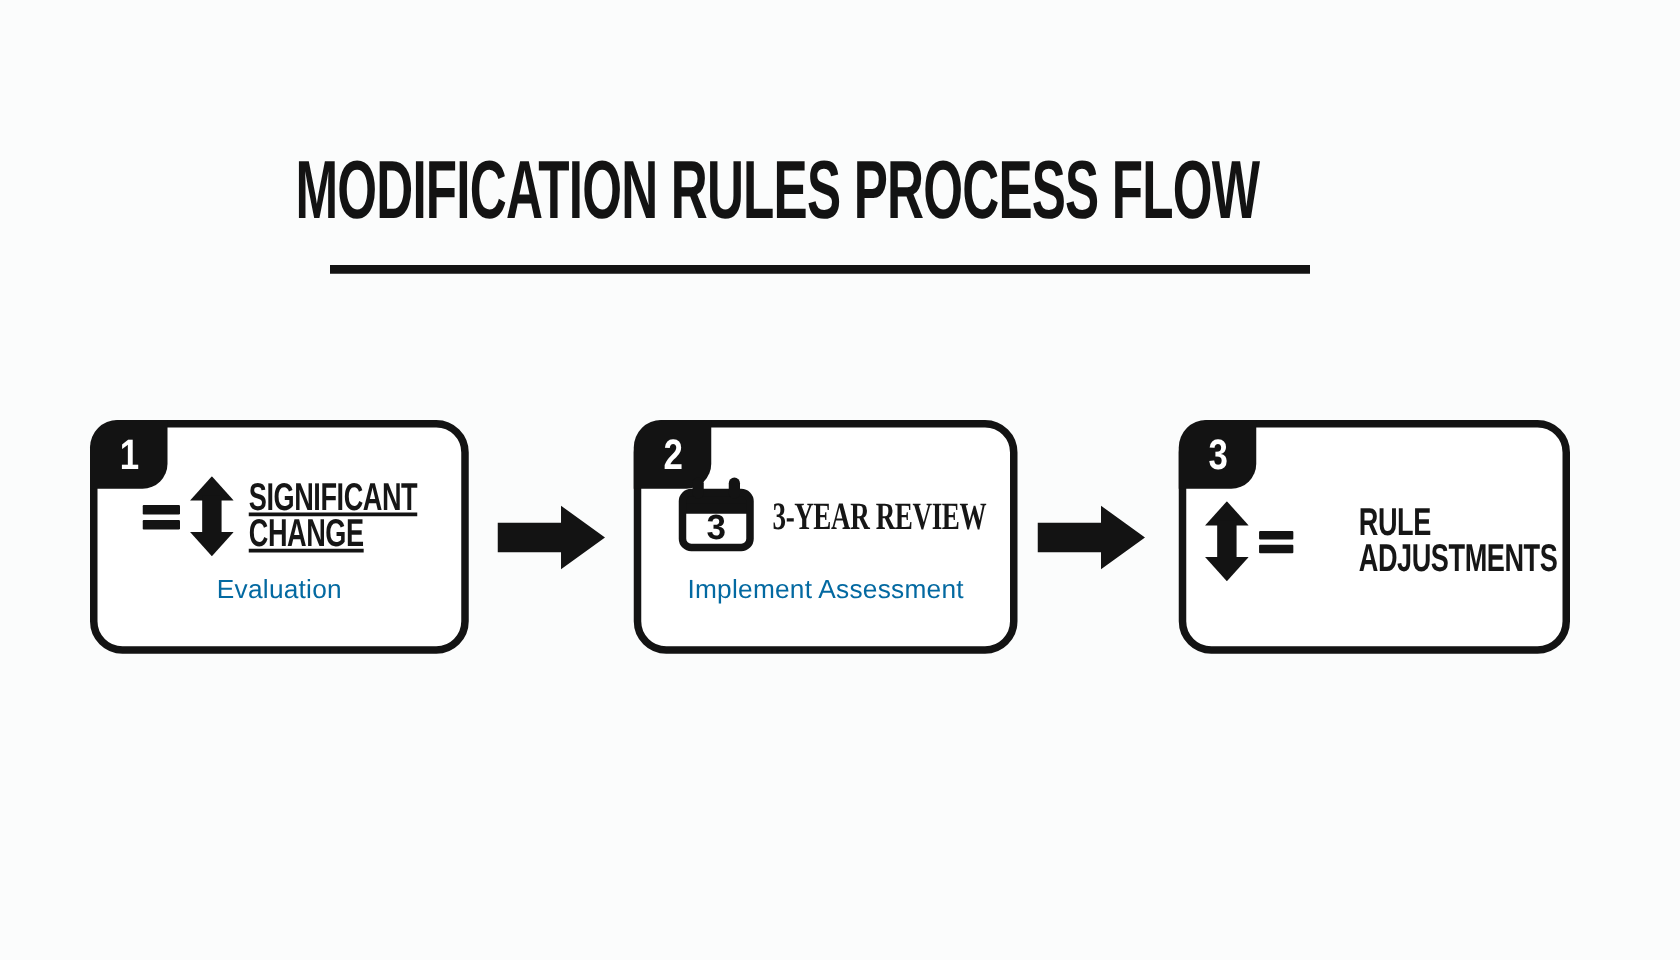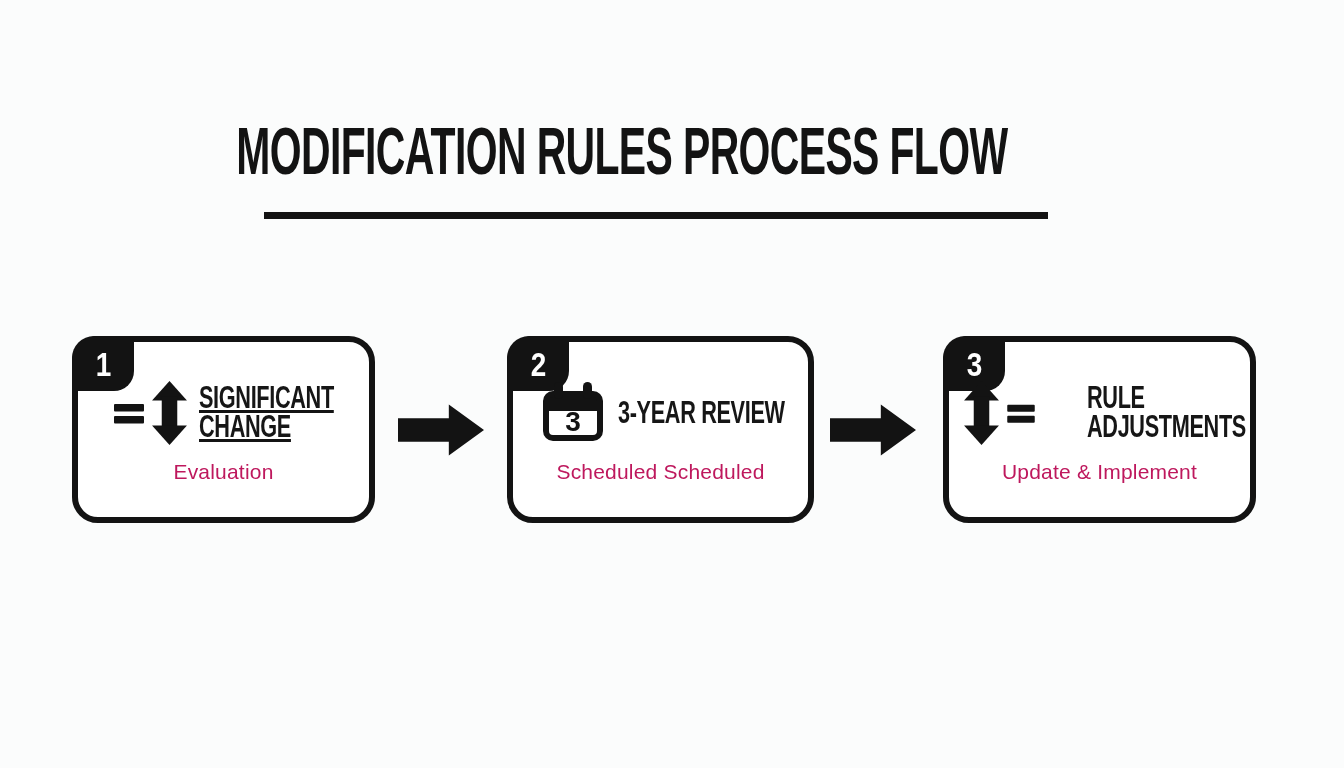--- a/index.html
+++ b/index.html
@@ -81,21 +81,21 @@
     letter-spacing: -0.5px;
     color: #161616;
     white-space: nowrap;
     transform: scaleX(0.70);
     transform-origin: left center;
   }
   .heading-wrap { overflow: visible; }
   .subtitle {
     margin-top: 15px;
     font-size: 21px;
-    color: #be185d;
+    color: #0369a1;
     letter-spacing: 0.2px;
   }
 
   .gap-sm { width: 8px; }
   .gap-md { width: 12px; }
 
   
   .flow-arrow { position: absolute; top: 404px; }
   .flow-arrow-1 { left: 398px; }
   .flow-arrow-2 { left: 830px; }
@@ -158,26 +158,26 @@
           <svg width="66" height="64" viewBox="0 0 66 64">
             <rect x="6" y="13" width="54" height="16" rx="7" fill="#131313"></rect>
             <rect x="6" y="22" width="54" height="8" fill="#131313"></rect>
             <rect x="6" y="13" width="54" height="44" rx="7" fill="none" stroke="#131313" stroke-width="6"></rect>
             <rect x="14" y="1" width="9" height="17" rx="4.5" fill="#131313"></rect>
             <rect x="43" y="1" width="9" height="17" rx="4.5" fill="#131313"></rect>
             <text x="33" y="50" text-anchor="middle" font-family="Liberation Sans, sans-serif" font-size="28" font-weight="700" fill="#131313">3</text>
           </svg>
         </span>
         <span class="gap-md"></span>
-        <div class="heading-wrap" style="width:164px;">
+        <div class="heading-wrap" style="width:164px;font-family:Liberation Serif, serif;">
           <div class="heading">3-YEAR REVIEW</div>
           <div class="heading"></div>
         </div>
       </div>
-      <div class="subtitle">Scheduled Scheduled</div>
+      <div class="subtitle">Implement Assessment</div>
     </div>
   </div>
 
   <div class="flow-arrow flow-arrow-2">
     <svg width="86" height="52" viewBox="0 0 88 52">
       <polygon points="0,14 52,14 52,0 88,26 52,52 52,38 0,38" fill="#131313"></polygon>
     </svg>
   </div>
 
   <div class="step-card card-3">
@@ -199,17 +199,16 @@
             <rect x="0" y="3" width="30" height="7.5" rx="1" fill="#131313"></rect>
             <rect x="0" y="15" width="30" height="7.5" rx="1" fill="#131313"></rect>
           </svg>
         </span>
         <span class="gap-md"></span>
         <div class="heading-wrap" style="width:148px;margin-left:40px;">
           <div class="heading">RULE</div>
           <div class="heading">ADJUSTMENTS</div>
         </div>
       </div>
-      <div class="subtitle">Update &amp; Implement</div>
     </div>
   </div>
 
 </div>
 
 </body></html>

